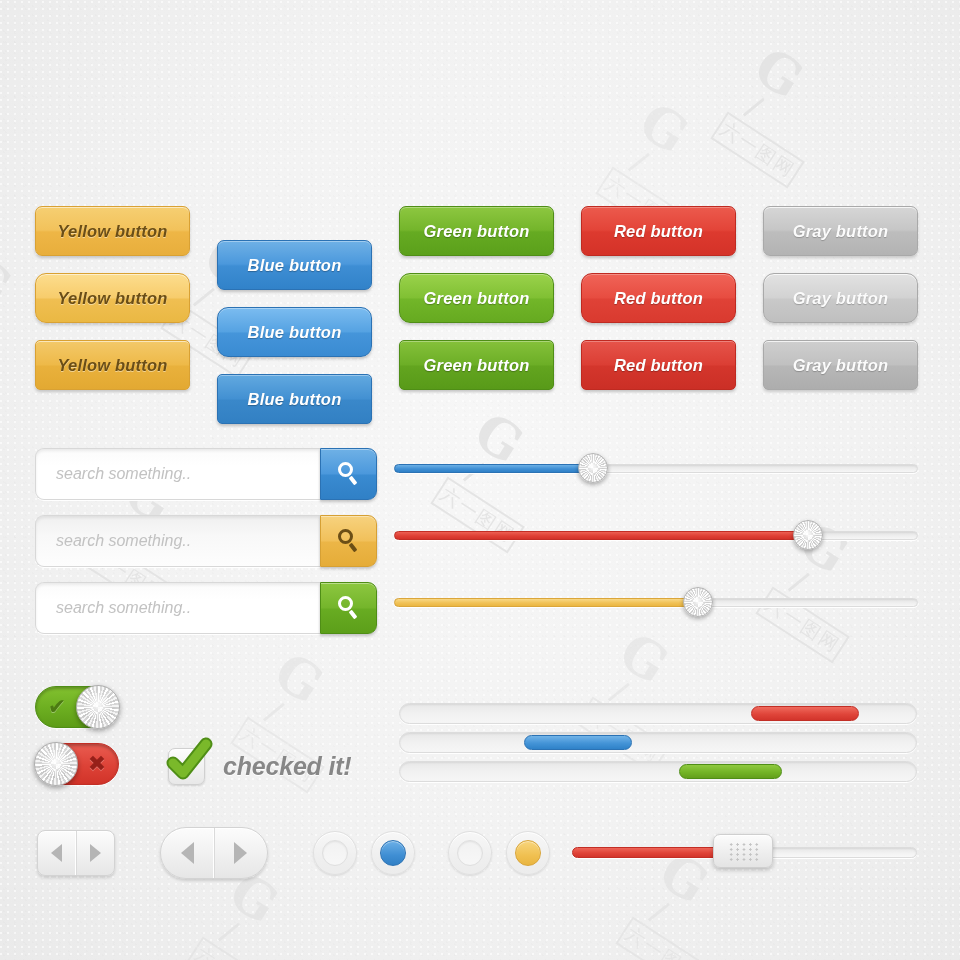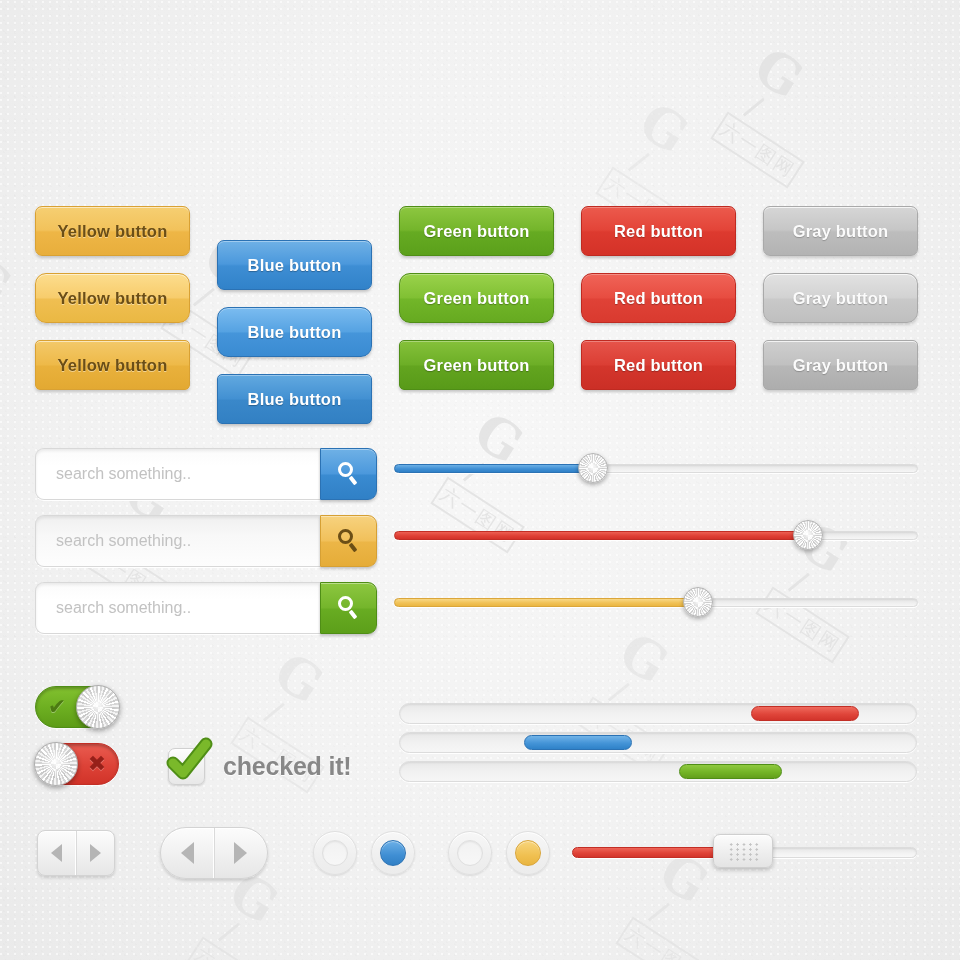--- a/index.html
+++ b/index.html
@@ -22,21 +22,21 @@
   
   .wm{position:absolute;z-index:1;pointer-events:none;user-select:none;
       color:#e2e2e2;opacity:.85;transform-origin:center center;}
   .wm .g{font-size:52px;font-family:"DejaVu Serif",serif;font-weight:bold;line-height:1;}
   .wm .cn{font-size:19px;letter-spacing:2px;border:2px solid #e2e2e2;padding:1px 2px;
           display:inline-block;margin-top:2px;font-family:"DejaVu Sans",sans-serif;}
   .wm .tick{display:block;width:3px;height:26px;background:#e2e2e2;margin:3px 0 3px 18px;
             transform:rotate(18deg);}
 
   
-  .stage{position:absolute;inset:0;z-index:5;}
+  .stage{position:absolute;inset:0;z-index:5;font-style:italic;}
 
   
   .btn{
     position:absolute;width:155px;height:50px;
     display:flex;align-items:center;justify-content:center;
     font-size:16.5px;font-weight:bold;letter-spacing:.2px;
     box-sizing:border-box;cursor:pointer;user-select:none;
     text-shadow:0 1px 1px rgba(0,0,0,.28);
     color:#fff;
   }

